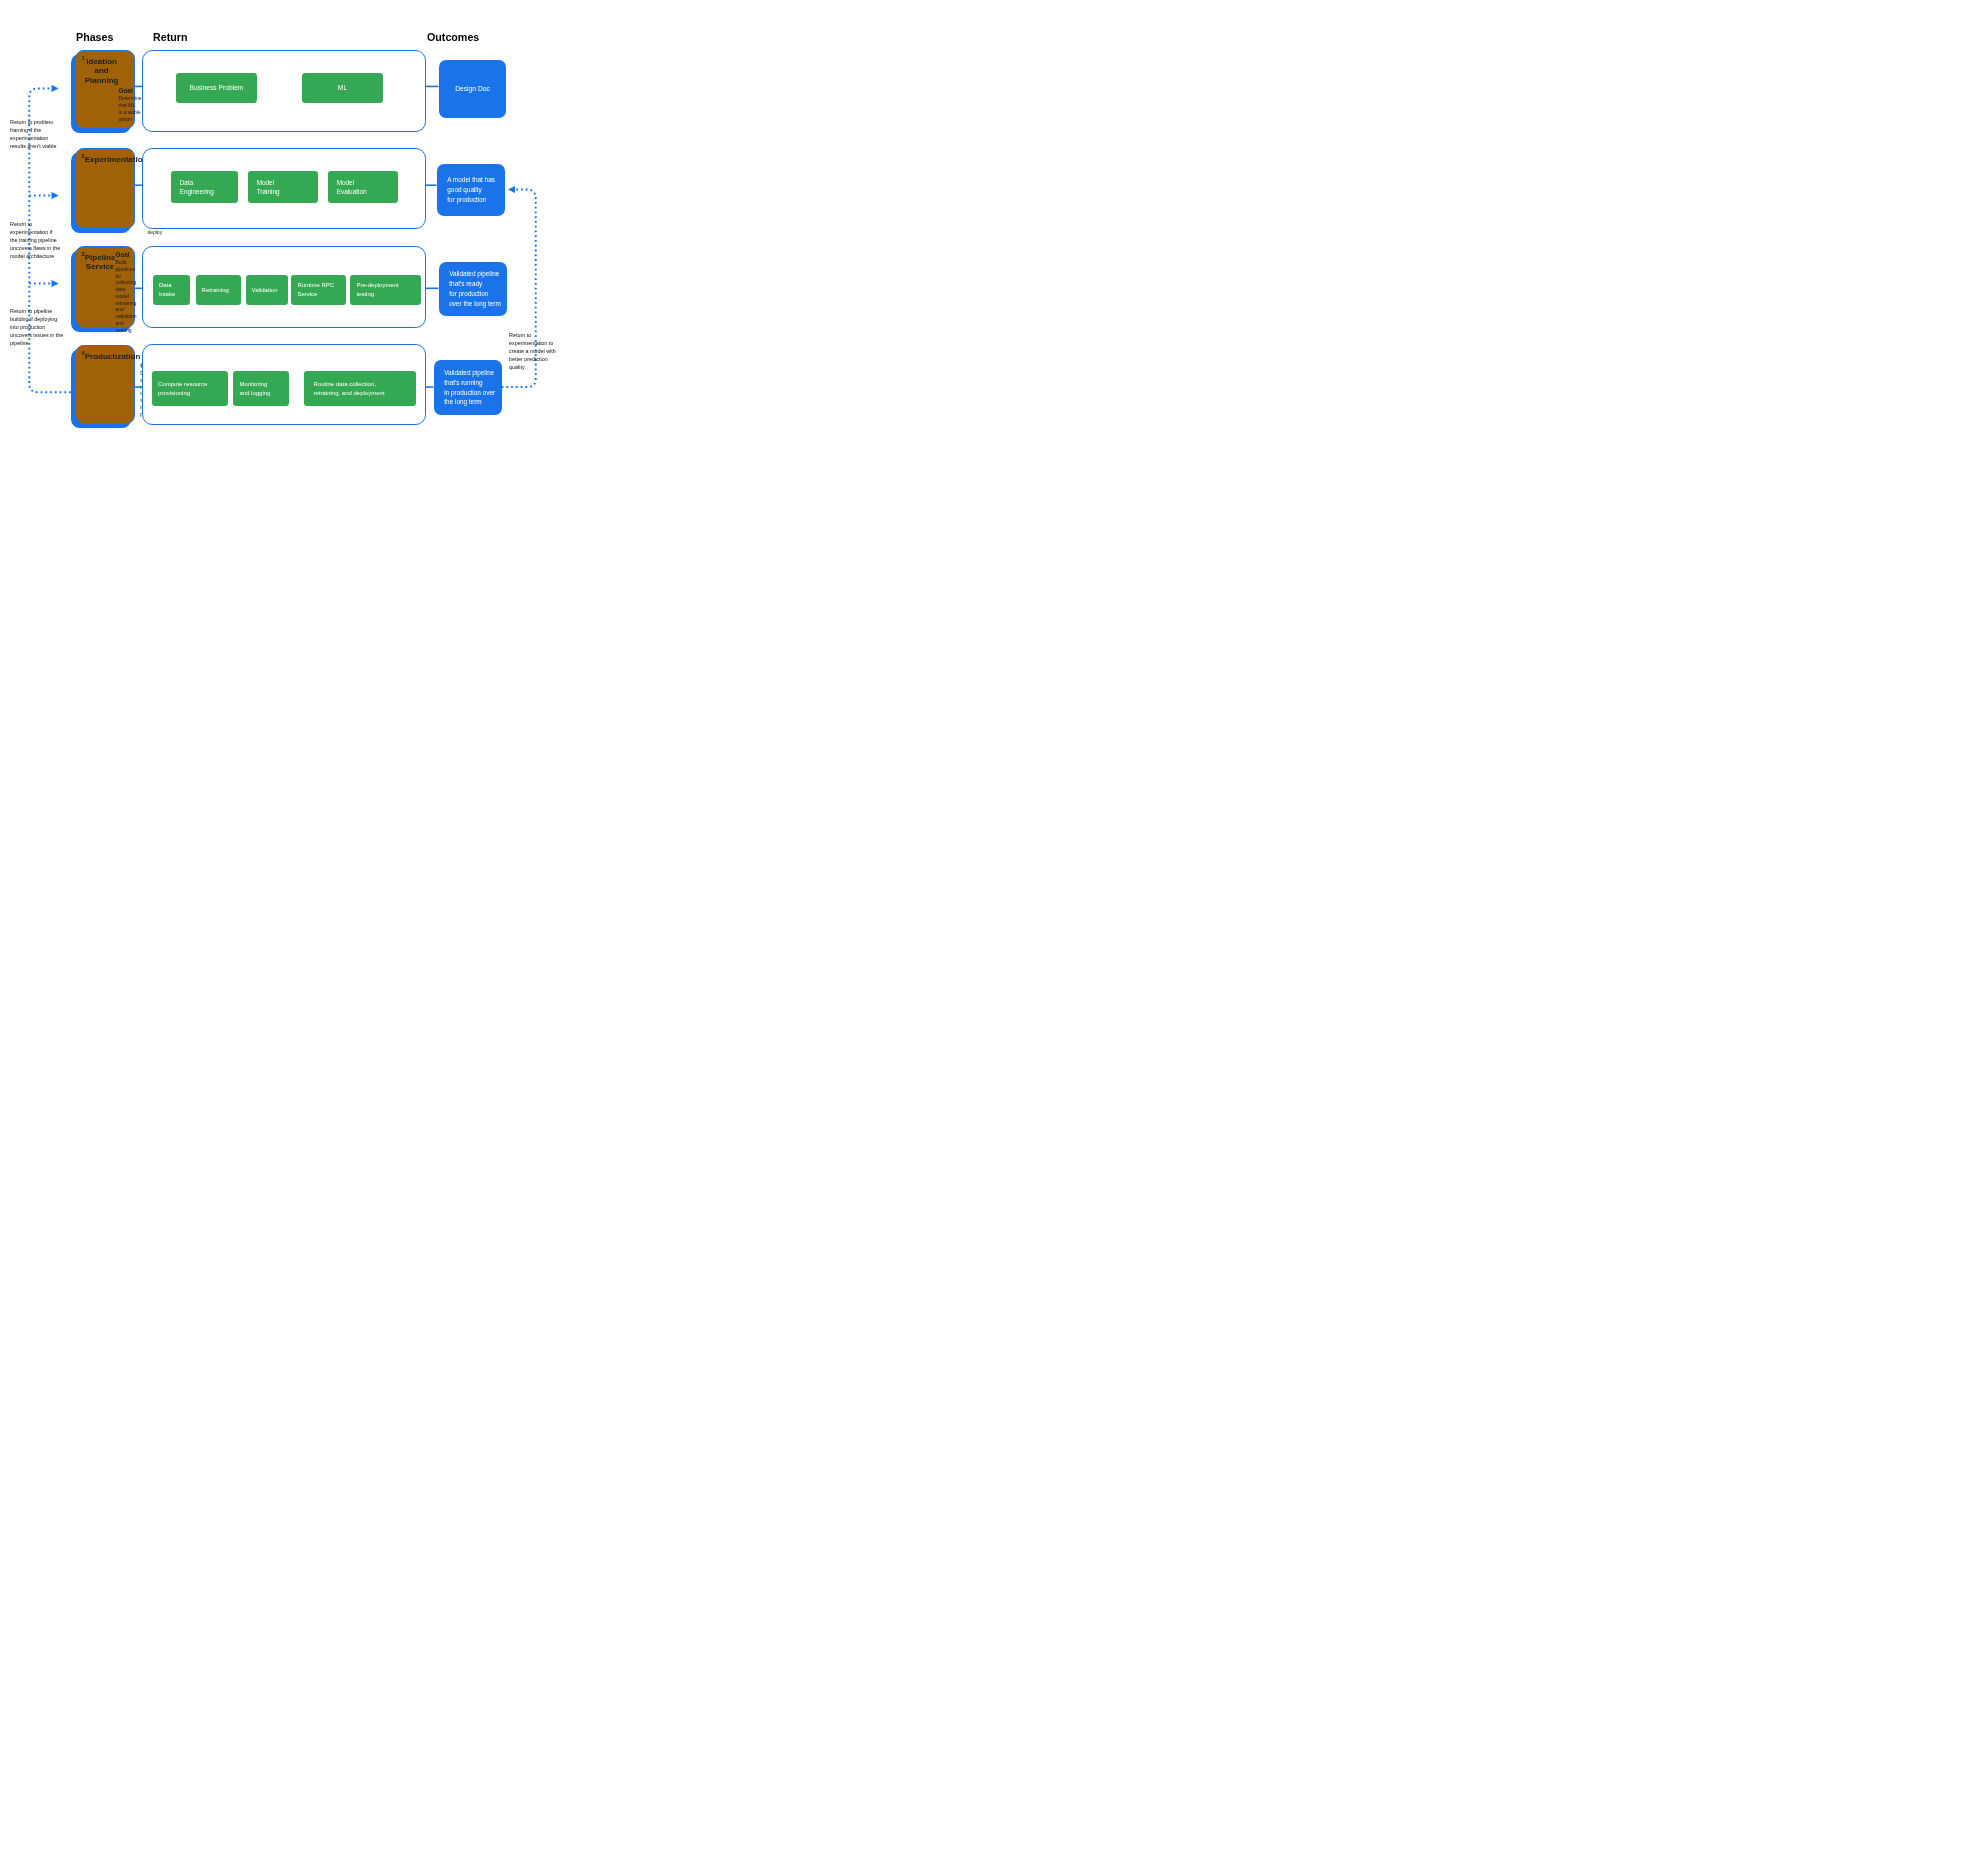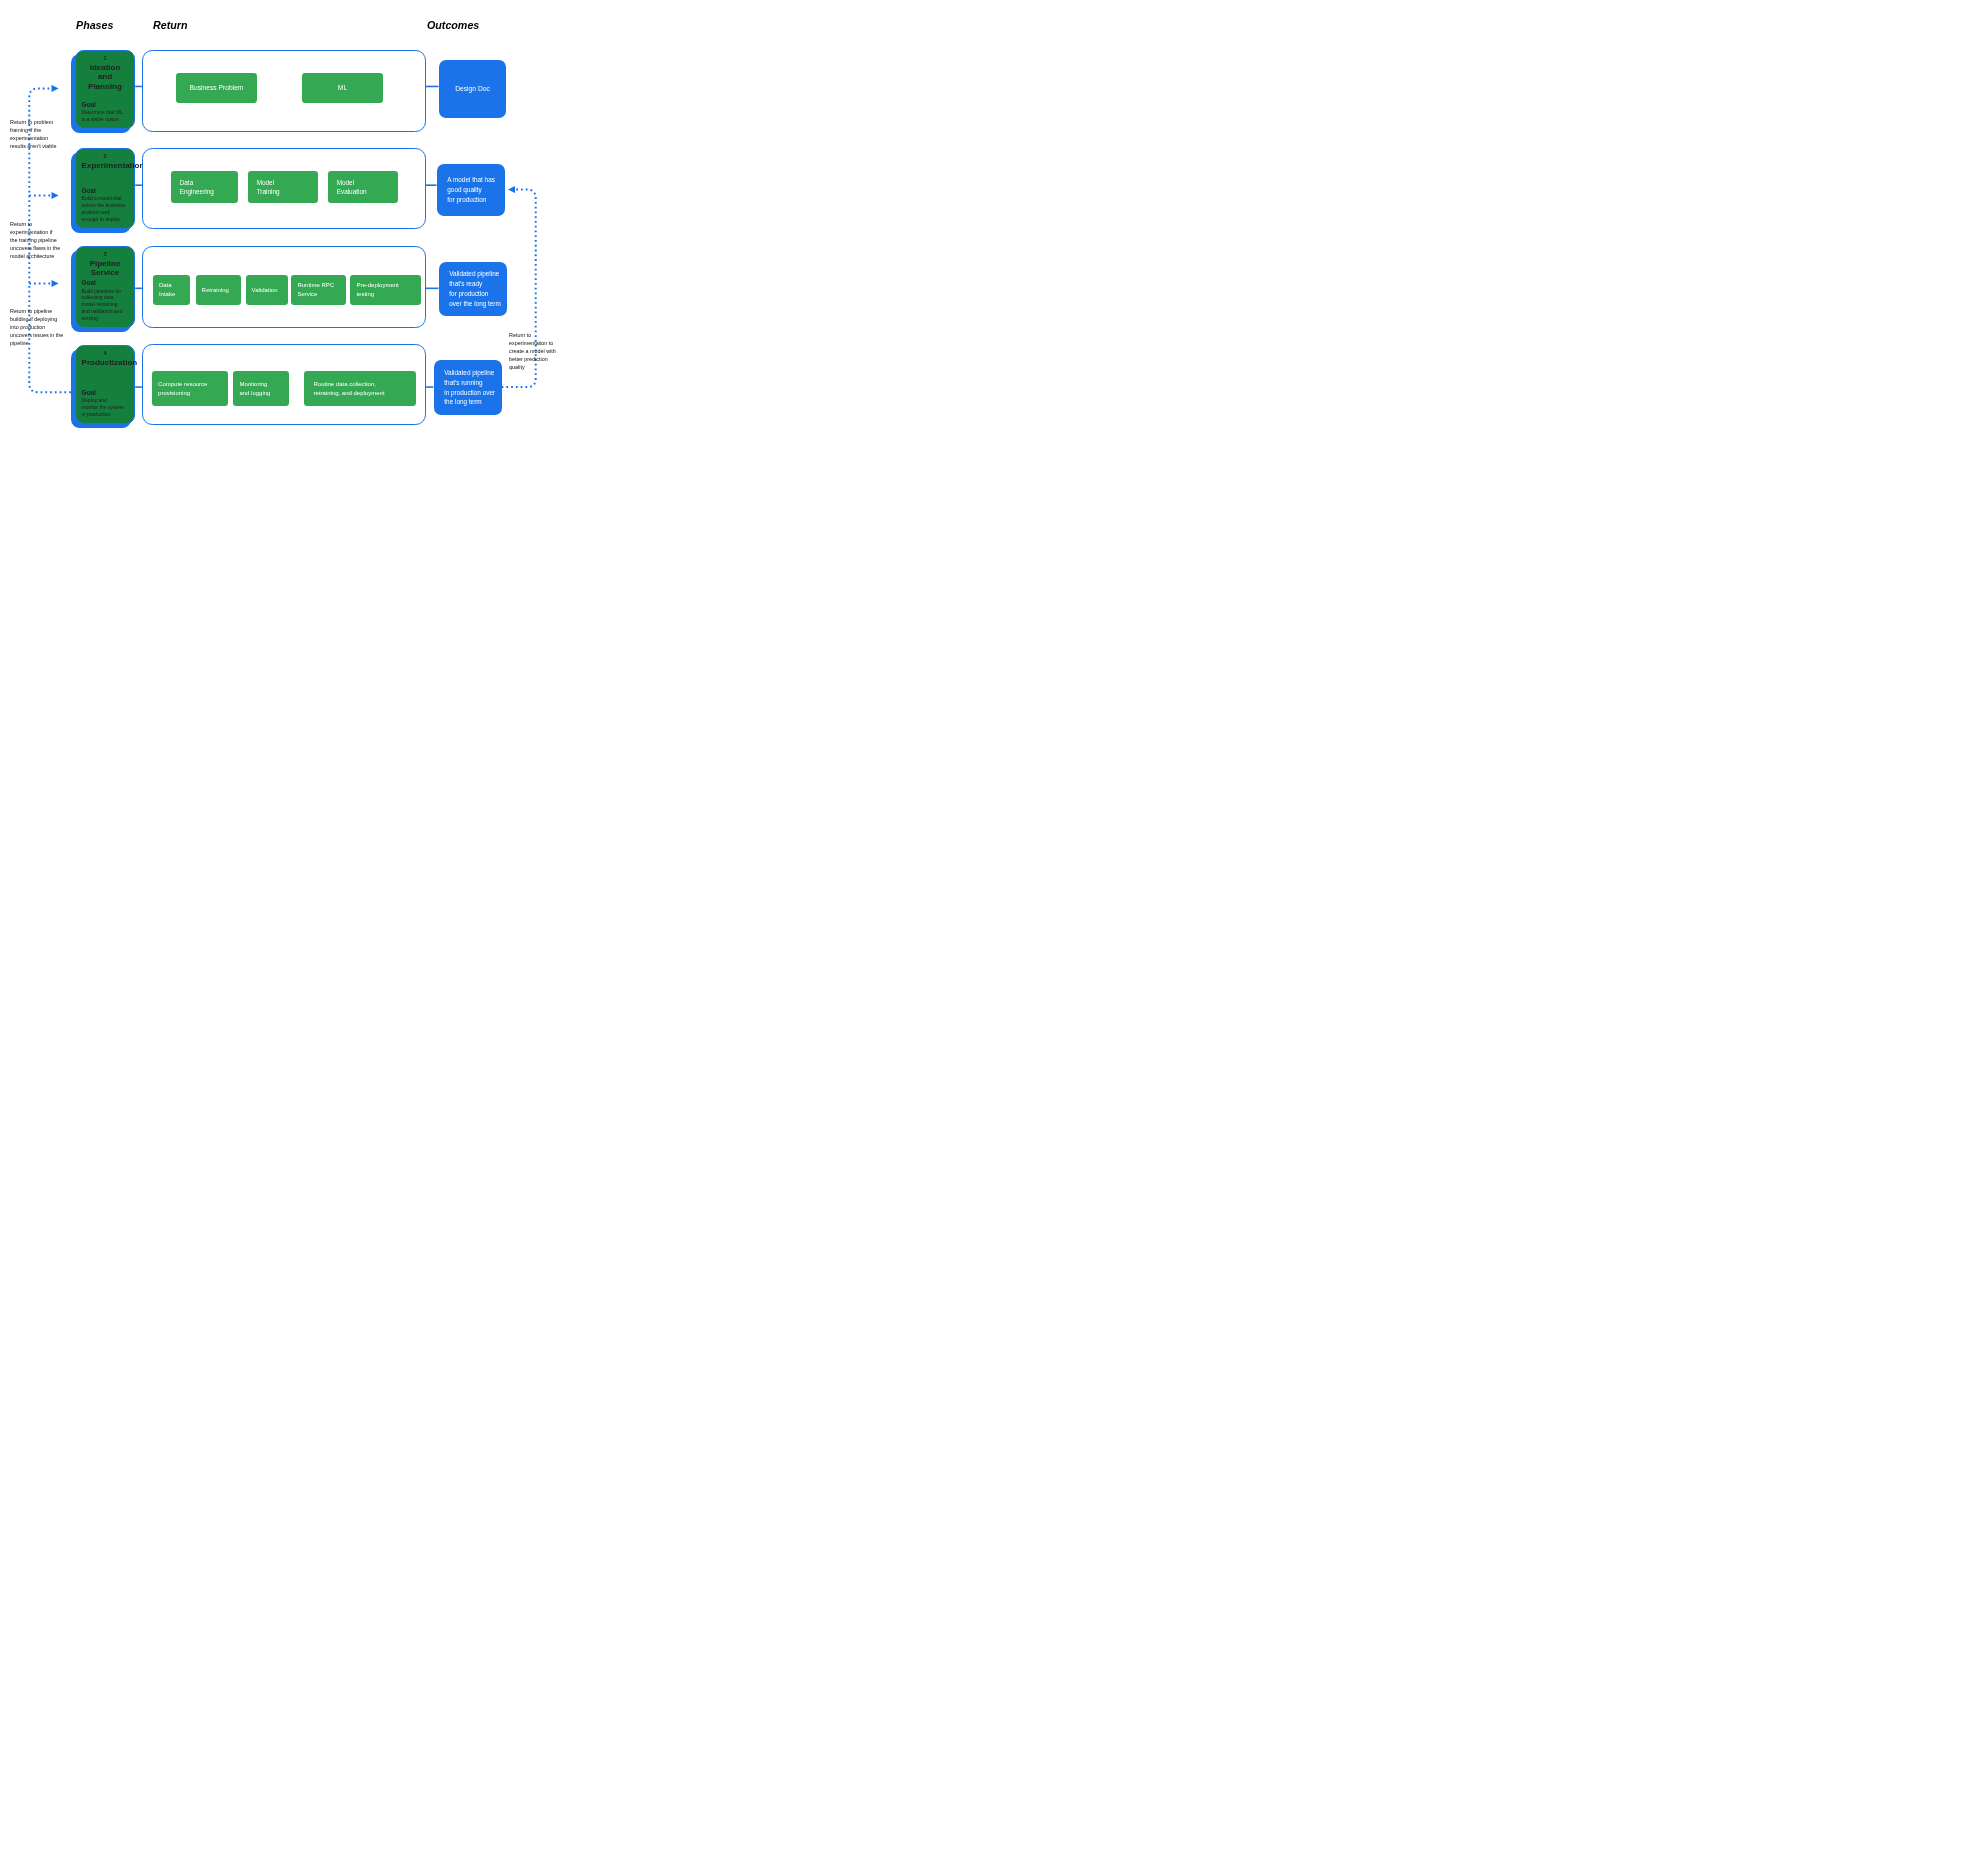--- a/index.html
+++ b/index.html
@@ -9,24 +9,24 @@
   }
   html,body{margin:0;padding:0;background:#fff;}
   body{font-family:"Liberation Sans","DejaVu Sans",sans-serif;color:var(--text);}
   .canvas{position:relative;width:563px;height:464px;background:#fff;overflow:hidden;}
   svg.wires{position:absolute;left:0;top:0;pointer-events:none;}
   .wire-blue{stroke:var(--blue);stroke-width:4;fill:none;}
   .wire-green{stroke:var(--green);stroke-width:4;fill:none;}
   .wire-dotted{stroke:var(--blue);stroke-width:5;fill:none;stroke-dasharray:4.5 7.5;}
   .m-blue{fill:var(--blue);}
   .m-green{fill:var(--green);}
-  .hdr{position:absolute;top:19px;font-size:10.7px;font-weight:700;color:#000;font-style:italic;}
-  .phase{position:absolute;left:75px;width:60px;background:#15803d;border:1.6px solid var(--blue);
+  .hdr{position:absolute;top:31px;font-size:10.7px;font-weight:700;color:#000;}
+  .phase{position:absolute;left:75px;width:60px;background:#a16207;border:1.6px solid var(--blue);
          border-radius:8.7px;box-shadow:-4px 4px 0 var(--blue);box-sizing:border-box;
-         display:flex;flex-direction:column;padding:4px 5.6px 5.6px;}
+         display:flex;flex-direction:row;padding:4px 5.6px 5.6px;}
   .phase-num{text-align:center;font-weight:700;font-size:5.6px;}
   .phase-title{text-align:center;font-weight:700;font-size:8px;line-height:1.2;margin-top:1.6px;white-space:pre-line;}
   .phase-goal{margin-top:auto;}
   .goal-label{font-weight:700;font-size:6.4px;margin-bottom:1.2px;}
   .goal-text{font-size:5px;line-height:1.35;white-space:pre-line;}
   .tcont{position:absolute;left:142px;width:284px;background:#fff;border:1.6px solid var(--blue);
          border-radius:10.3px;box-sizing:border-box;}
   .task{position:absolute;background:var(--green);color:#fff;border-radius:3.2px;display:flex;align-items:center;
         font-size:6px;line-height:1.45;box-sizing:border-box;padding:2.4px 3.2px 2.4px 8.7px;white-space:pre-line;}
   .task.center{justify-content:center;padding:2.4px 3.2px;text-align:center;}

